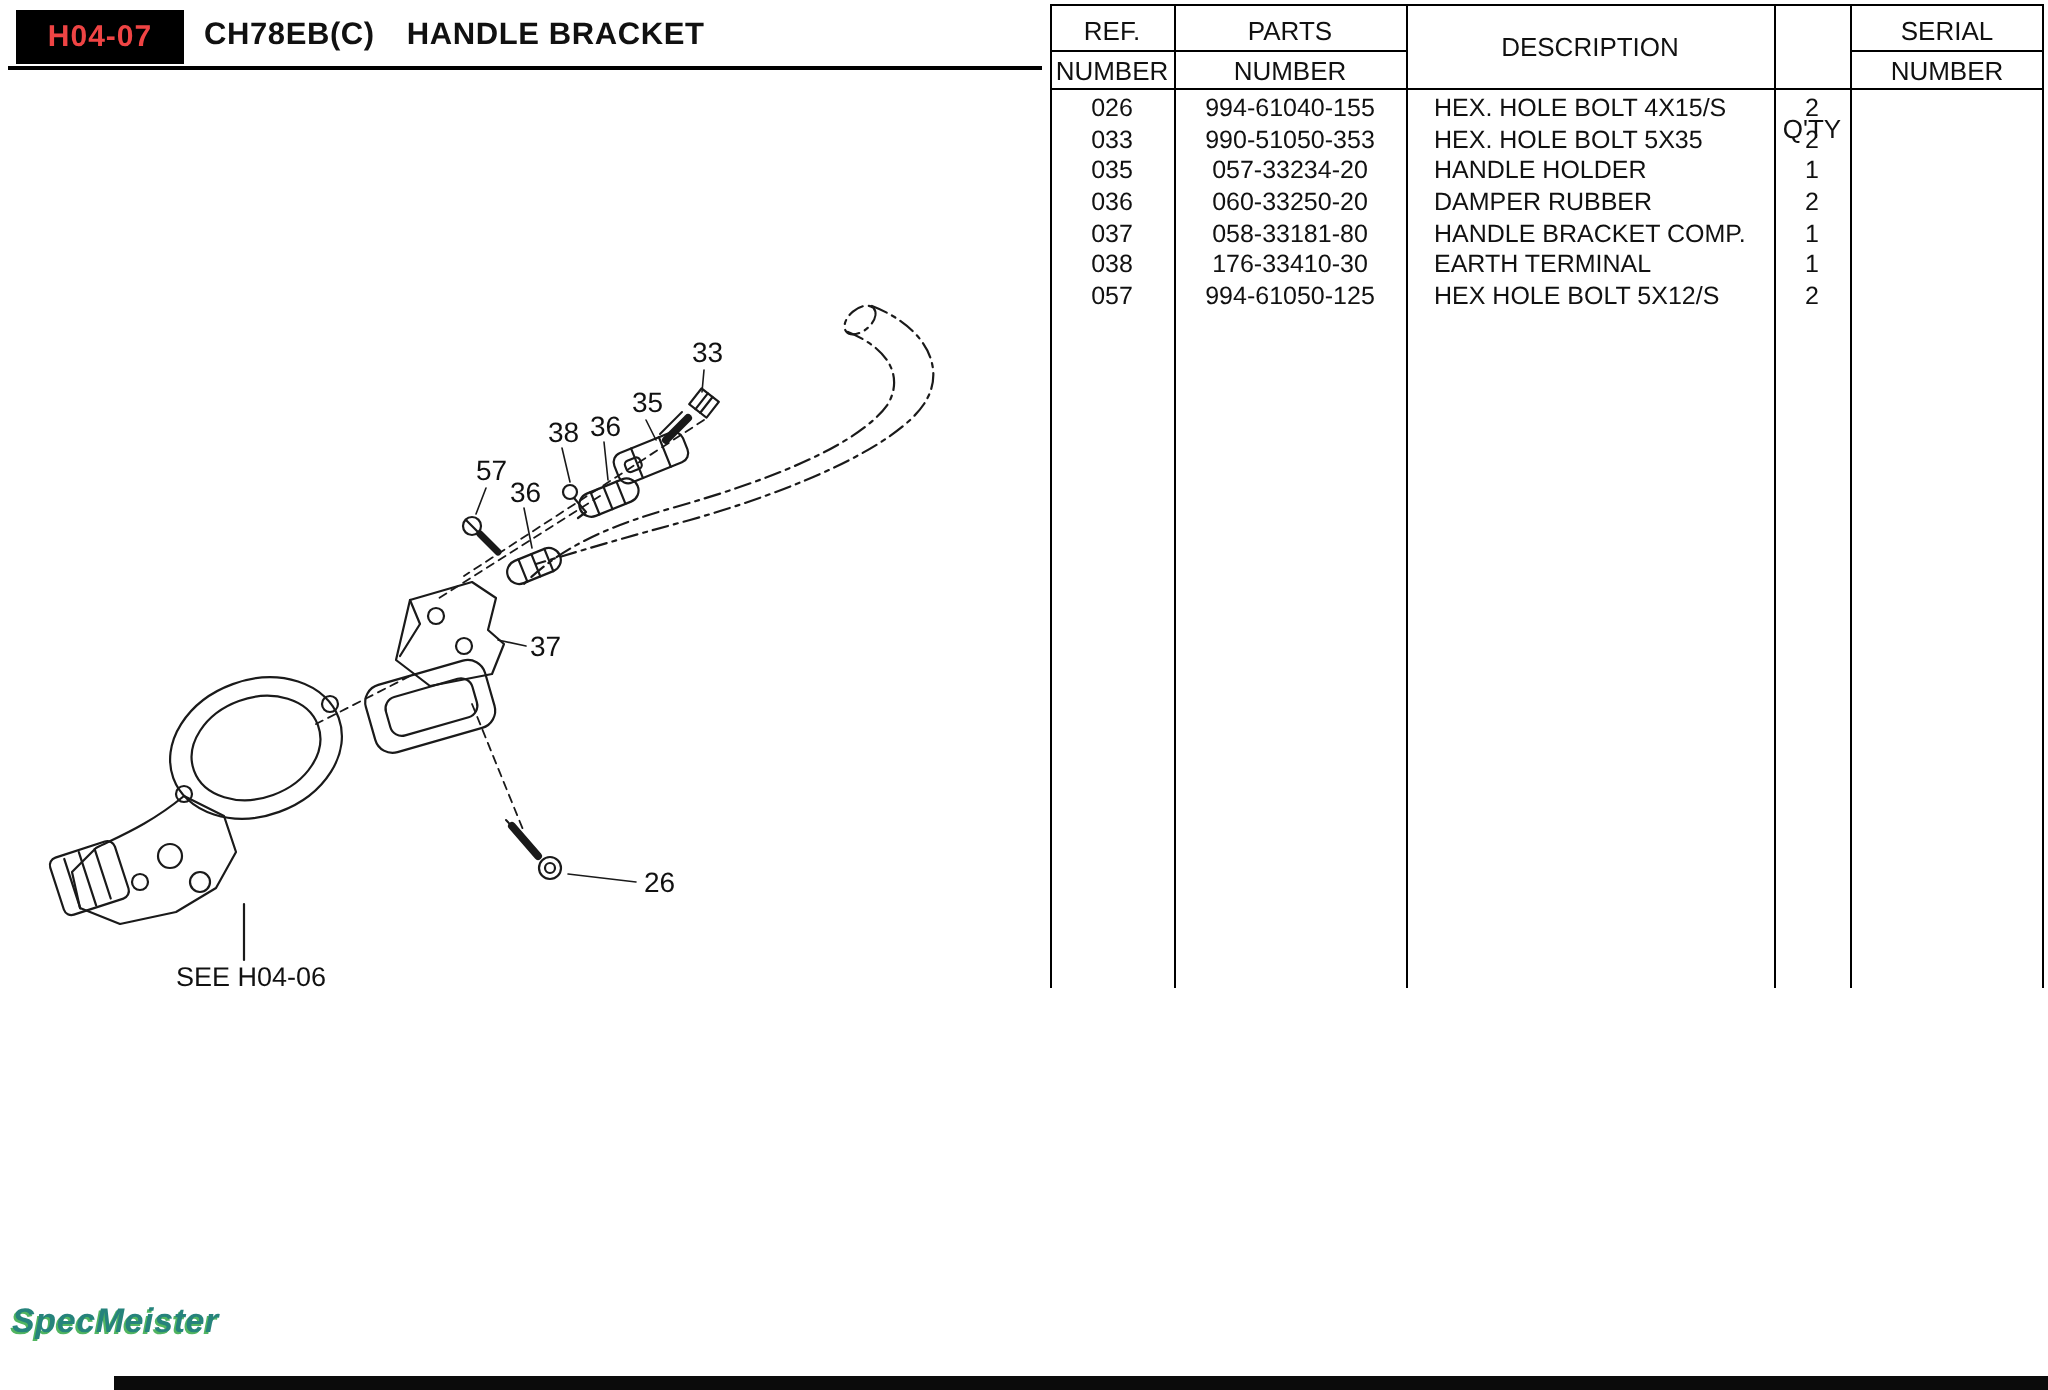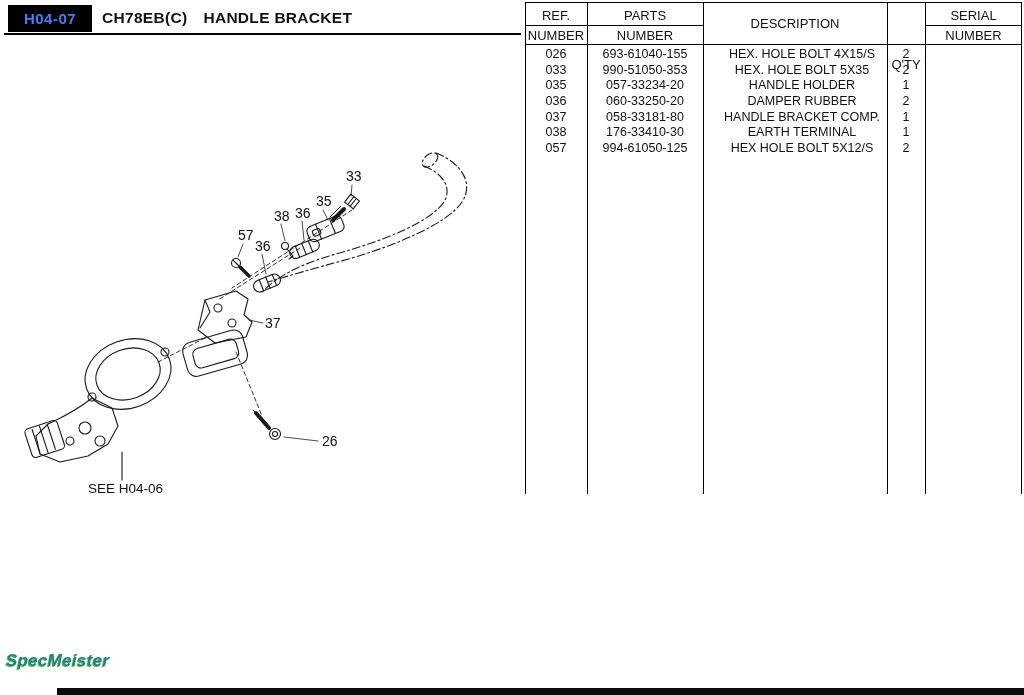--- a/index.html
+++ b/index.html
@@ -9,42 +9,42 @@
     font-family:"Liberation Sans", sans-serif;
     color:#111;
     position:relative;
     overflow:hidden;
   }
   .page { position:absolute; inset:0; background:#fff; }
 
   
   .code-box {
     position:absolute; left:8px; top:5px; width:84px; height:27px;
-    background:#000; color:#3b82f6; font-weight:bold; font-size:15px;
+    background:#000; color:#ef4444; font-weight:bold; font-size:15px;
     display:flex; align-items:center; justify-content:center; letter-spacing:.5px;
   }
   .title {
     position:absolute; left:102px; top:9px;
     font-weight:bold; font-size:15.5px; display:flex; gap:16px; letter-spacing:.3px;
   }
   .header-rule { position:absolute; left:4px; top:33px; width:517px; height:2px; background:#000; }
 
   
   .diagram { position:absolute; left:0; top:0; width:525px; height:695px; }
   .diagram text { font-family:"Liberation Sans", sans-serif; }
 
   
   .table { position:absolute; left:525px; top:0; width:497px; height:494px; font-size:12.5px; }
   .vline { position:absolute; top:2px; bottom:0; width:1px; background:#000; }
   .hline { position:absolute; height:1px; background:#000; }
   .hdr { position:absolute; text-align:center; font-size:13px; }
   .rows { position:absolute; left:0; top:46px; right:0; }
   .row { display:grid; grid-template-columns:62px 116px 184px 38px 97px; height:15.7px; align-items:center; }
   .cell { text-align:center; white-space:nowrap; }
-  .cell.desc { text-align:center; padding-left:14px; }
+  .cell.desc { text-align:left; padding-left:14px; }
 
   
   .watermark {
     position:absolute; left:6px; bottom:24px;
     font-size:17px; font-weight:bold; font-style:italic;
     color:#0f766e; text-shadow:-1px 1px 0 #3fae4f; opacity:.9; letter-spacing:.3px;
   }
   .bottom-bar { position:absolute; left:57px; right:0; bottom:0; height:7px; background:#0b0b0b; }
 </style>
 </head>
@@ -201,21 +201,21 @@
     <div class="hdr" style="left:62px; width:116px; top:8px;">PARTS</div>
     <div class="hdr" style="left:62px; width:116px; top:28px;">NUMBER</div>
     <div class="hdr" style="left:178px; width:184px; top:16px;">DESCRIPTION</div>
     <div class="hdr" style="left:362px; width:38px; top:16px;margin-top:41px;">Q'TY</div>
     <div class="hdr" style="left:400px; width:97px; top:8px;">SERIAL</div>
     <div class="hdr" style="left:400px; width:97px; top:28px;">NUMBER</div>
 
     <div class="rows">
       <div class="row">
         <div class="cell">026</div>
-        <div class="cell">693-61040-155</div>
+        <div class="cell">994-61040-155</div>
         <div class="cell desc">HEX. HOLE BOLT 4X15/S</div>
         <div class="cell">2</div>
         <div class="cell"></div>
       </div>
       <div class="row">
         <div class="cell">033</div>
         <div class="cell">990-51050-353</div>
         <div class="cell desc">HEX. HOLE BOLT 5X35</div>
         <div class="cell">2</div>
         <div class="cell"></div>

